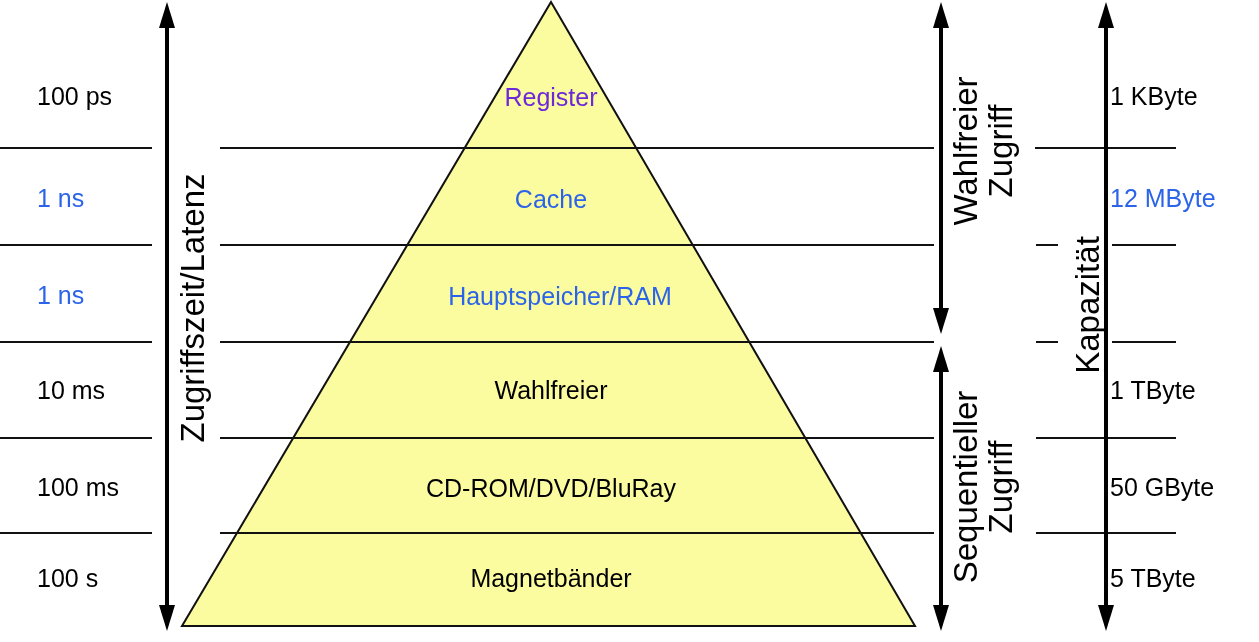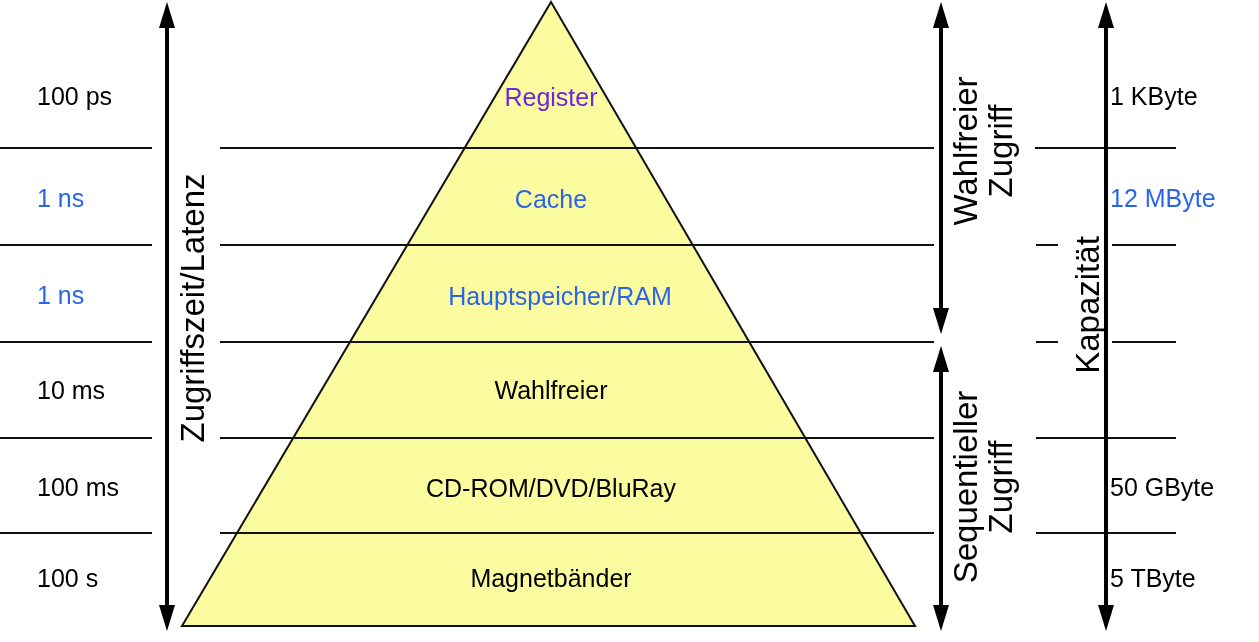--- a/index.html
+++ b/index.html
@@ -105,16 +105,17 @@
 
   <div class="lbl center" style="left: 551px; top: 97px; color: #6d28d9;">Register</div>
   <div class="lbl center" style="left: 551px; top: 199px; color: rgb(43, 100, 232);">Cache</div>
   <div class="lbl center" style="left: 551px; top: 296px; color: rgb(43, 100, 232); margin-left: 9px;">Hauptspeicher/RAM</div>
   <div class="lbl center" style="left: 551px; top: 390px; color: rgb(0, 0, 0);">Wahlfreier</div>
   <div class="lbl center" style="left: 551px; top: 488px; color: rgb(0, 0, 0);">CD-ROM/DVD/BluRay</div>
   <div class="lbl center" style="left: 551px; top: 578px; color: rgb(0, 0, 0);">Magnetbänder</div>
 
   <div class="lbl" style="left: 1110px; top: 96px; color: rgb(0, 0, 0); text-align: right;">1 KByte</div>
   <div class="lbl" style="left: 1110px; top: 198px; color: rgb(43, 100, 232);">12 MByte</div>
+  <div class="lbl" style="left: 1110px; top: 390px; color: rgb(0, 0, 0);">1 TByte</div>
   <div class="lbl" style="left: 1110px; top: 487px; color: rgb(0, 0, 0);">50 GByte</div>
   <div class="lbl" style="left: 1110px; top: 578px; color: rgb(0, 0, 0);">5 TByte</div>
 
 </div>
 
 </body></html>

